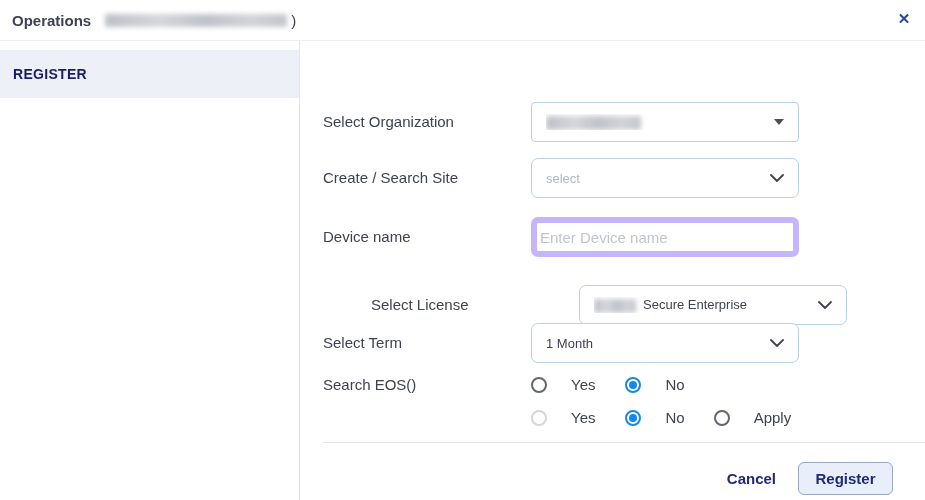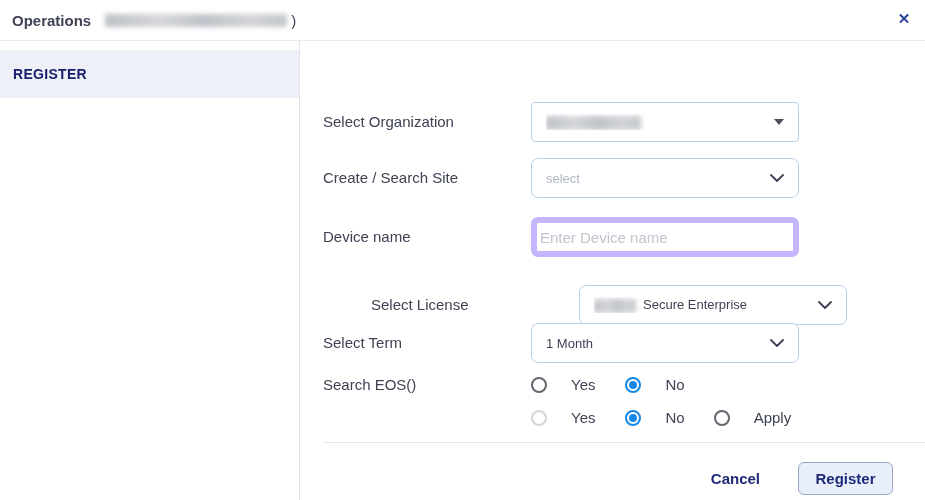--- a/index.html
+++ b/index.html
@@ -66,21 +66,21 @@
   .m30 { margin-right:30px; } .m29 { margin-right:29px; }
   .radio { width:16px; height:16px; border:2px solid #62676f; border-radius:50%;
            position:relative; flex:none; background:#fff; }
   .radio.sel { border-color:#1588e8; }
   .radio.sel::after { content:""; position:absolute; inset:2px; border-radius:50%; background:#1588e8; }
   .radio.dis { border-color:#d3d6dc; }
   .radio-opt span.txt { font-size:15px; color:#3f4254; }
 
   
   .footer-divider { position:absolute; left:22px; top:401px; width:602px; height:1px; background:#e4e5ea; }
-  .footer { position:absolute; top:421px; right:32px; display:flex; align-items:center; gap:38px; }
+  .footer { position:absolute; top:421px; right:32px; display:flex; align-items:center; gap:22px; }
   .cancel-btn { border:none; background:transparent; font-size:15px; font-weight:600;
                 color:#1e2a78; cursor:pointer; font-family:"Liberation Sans", sans-serif; }
   .register-btn { width:95px; height:33px; background:#e9eefb; border:1px solid #9aa7c7;
                   border-radius:6px; font-size:15px; font-weight:600; color:#1e2a78;
                   cursor:pointer; font-family:"Liberation Sans", sans-serif; }
 </style>
 </head>
 <body>
 
 <div class="modal">

